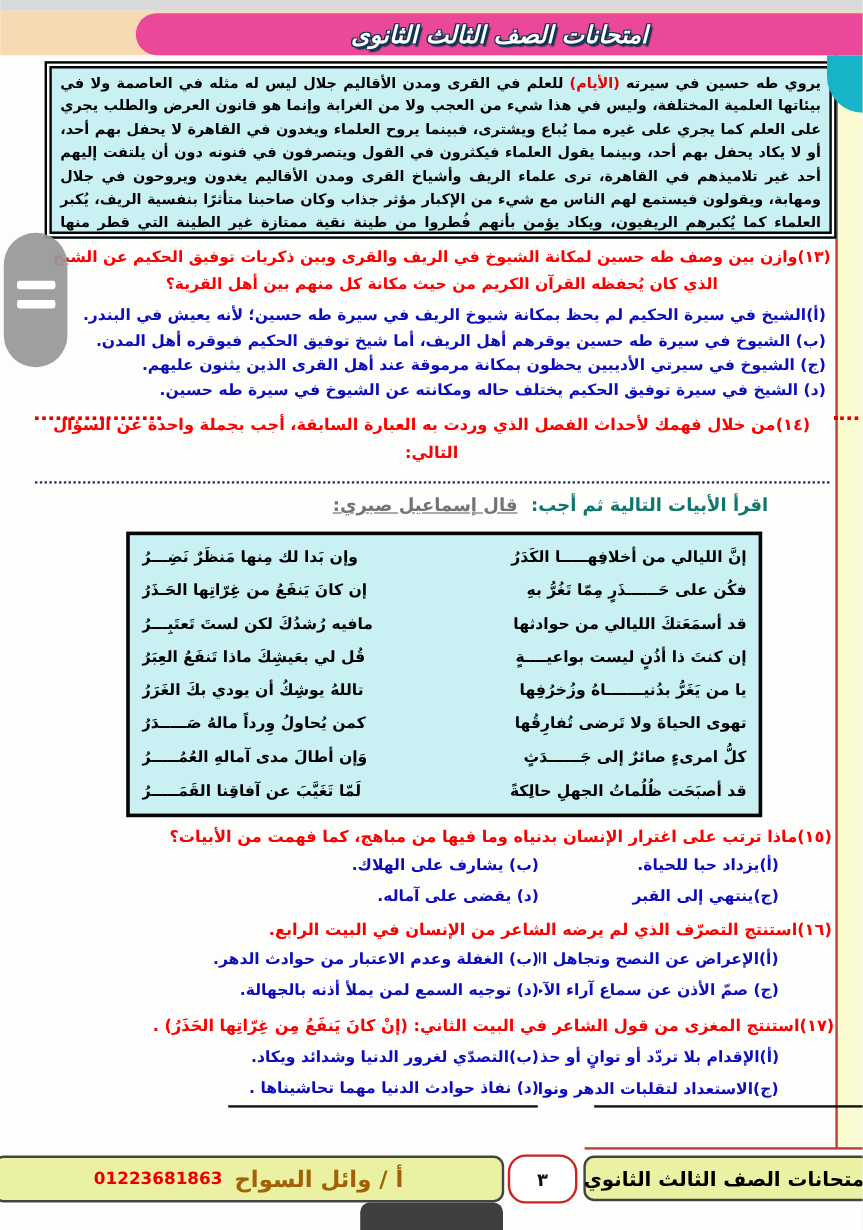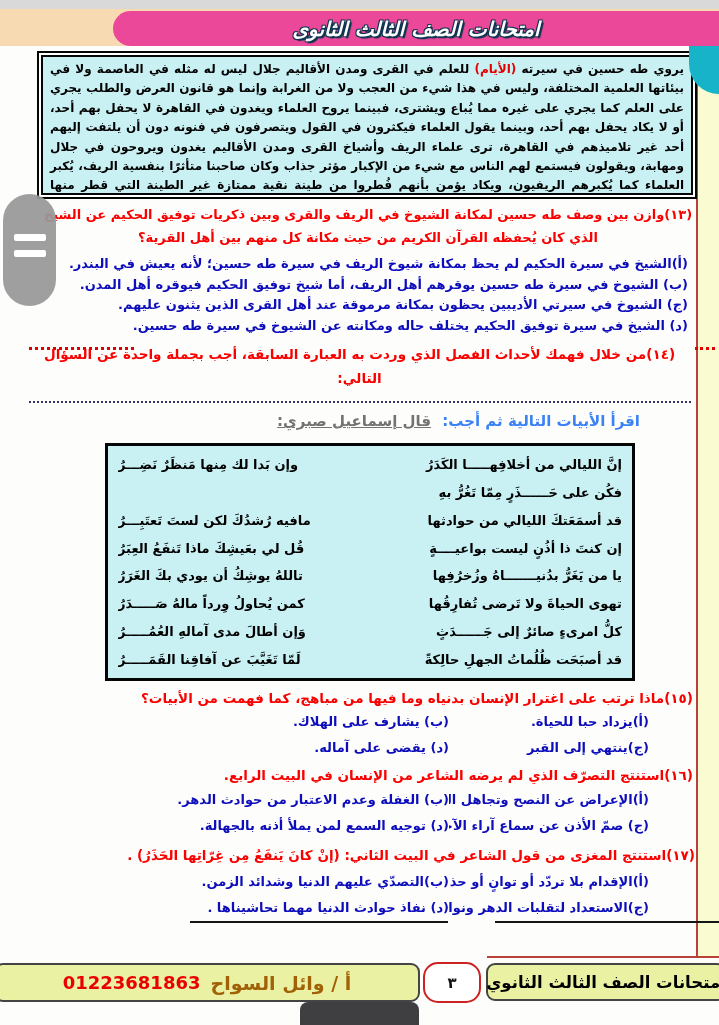--- a/index.html
+++ b/index.html
@@ -30,21 +30,21 @@
   .q13-options{position:absolute;top:254px;right:31px;width:650px;z-index:2;}
   .opt-line{color:#0d0dbb;font-weight:bold;font-size:13px;line-height:20.5px;white-space:nowrap;overflow:hidden;text-align:right;}
 
   .red-dots-l{position:absolute;top:347px;right:585px;width:105px;border-top:3px dotted #e00000;z-index:1;}
   .red-dots-r{position:absolute;top:347px;right:4px;width:20px;border-top:3px dotted #e00000;z-index:1;}
   .q14-block{top:342px;right:0;width:719px;font-size:13.5px;line-height:24px;text-align:center;height:50px;overflow:hidden;padding:0 21px;}
 
   .answer-dots{position:absolute;top:401px;right:28px;width:662px;border-top:2.5px dotted #333366;z-index:2;}
 
   .poem-intro{position:absolute;top:412px;right:79px;font-weight:bold;font-size:15px;white-space:nowrap;z-index:2;}
-  .poem-intro .read{color:#3b82f6;}
+  .poem-intro .read{color:#0f766e;}
   .poem-intro .poet{color:#737373;text-decoration:underline;margin-right:6px;}
 
   .poem-box{position:absolute;top:443px;right:84px;width:530px;height:238px;background:#c9f1f4;
             border:3px solid #050505;padding:5px 10px;display:flex;flex-direction:column;justify-content:space-around;z-index:2;}
   .verse{display:flex;justify-content:space-between;direction:rtl;}
   .verse .hemi{font-size:13px;font-weight:bold;color:#000;white-space:nowrap;overflow:hidden;line-height:27px;}
   .verse .first{width:50%;text-align:right;}
   .verse .second{width:48%;text-align:left;direction:rtl;}
 
   .q15-header{top:688px;right:26px;width:660px;font-size:13.5px;line-height:21px;text-align:right;white-space:nowrap;overflow:hidden;}
@@ -58,21 +58,21 @@
   .opt-grid .opt-line{line-height:20px;}
 
   .black-line-a{position:absolute;top:921px;left:190px;width:258px;height:2px;background:#151515;z-index:2;}
   .black-line-b{position:absolute;top:921px;left:495px;width:224px;height:2px;background:#151515;z-index:2;}
   .red-line-footer{position:absolute;top:956px;left:487px;width:232px;height:2px;background:#b9413b;z-index:2;}
 
   
   .footer-left-box{position:absolute;top:963px;left:-6px;width:426px;height:39px;background:#ebf1a3;
                    border:2px solid #444;border-radius:9px;display:flex;align-items:center;justify-content:center;gap:10px;direction:rtl;z-index:4;}
   .teacher-name{color:#a16207;font-weight:bold;font-size:19px;white-space:nowrap;}
-  .teacher-phone{color:#e90000;font-weight:bold;font-size:18px;direction:ltr;white-space:nowrap;}
+  .teacher-phone{color:#e90000;font-weight:bold;font-size:14px;direction:ltr;white-space:nowrap;}
   .page-badge{position:absolute;top:962px;left:423px;width:58px;height:41px;background:#ffffff;border:2.5px solid #cc2222;
               border-radius:15px;display:flex;align-items:center;justify-content:center;z-index:5;}
   .page-badge span{font-size:15px;font-weight:bold;color:#111;}
   .footer-right-box{position:absolute;top:963px;left:486px;width:240px;height:38px;background:#ebf1a3;
                     border:2px solid #444;border-radius:9px;display:flex;align-items:center;justify-content:center;z-index:4;}
   .footer-right-box span{color:#000;font-weight:bold;font-size:16.5px;white-space:nowrap;}
   .bottom-gray{position:absolute;top:1002px;left:300px;width:119px;height:23px;background:#3f3f42;border-radius:8px 8px 0 0;z-index:6;}
 
   
   .float-pill{position:absolute;top:194px;left:3px;width:53px;height:112px;background:rgba(152,152,152,.93);
@@ -120,20 +120,21 @@
     <span class="poet">قال إسماعيل صبري:</span>
   </div>
 
   <div class="poem-box">
     <div class="verse">
         <span class="hemi first">إنَّ الليالي من أخلافِهـــــا الكَدَرُ</span>
         <span class="hemi second">وإن بَدا لك مِنها مَنظَرٌ نَضِـــرُ</span>
       </div>
     <div class="verse">
         <span class="hemi first">فكُن على حَــــــذَرٍ مِمّا تَغُرُّ بهِ</span>
+        <span class="hemi second">إن كانَ يَنفَعُ من غِرّاتِها الحَـذَرُ</span>
       </div>
     <div class="verse">
         <span class="hemi first">قد أسمَعَتكَ الليالي من حوادثها</span>
         <span class="hemi second">مافيه رُشدُكَ لكن لستَ تَعتَبِـــرُ</span>
       </div>
     <div class="verse">
         <span class="hemi first">إن كنتَ ذا أذُنٍ ليست بواعيــــةٍ</span>
         <span class="hemi second">قُل لي بعَيشِكَ ماذا تَنفَعُ العِبَرُ</span>
       </div>
     <div class="verse">
@@ -166,21 +167,21 @@
   <div class="opt-grid q16-options">
     <div class="opt-line">(أ)الإعراض عن النصح وتجاهل العيش.</div>
     <div class="opt-line">(ب) الغفلة وعدم الاعتبار من حوادث الدهر.</div>
     <div class="opt-line">(ج) صمّ الأذن عن سماع آراء الآخرين</div>
     <div class="opt-line">(د) توجيه السمع لمن يملأ أذنه بالجهالة.</div>
   </div>
 
   <div class="q-header q17-header">(١٧)استنتج المغزى من قول الشاعر في البيت الثاني: (إنْ كانَ يَنفَعُ مِن غِرّاتِها الحَذَرُ) .</div>
   <div class="opt-grid q17-options">
     <div class="opt-line">(أ)الإقدام بلا تردّد أو توانٍ أو حذر.</div>
-    <div class="opt-line">(ب)التصدّي عليهم الدنيا وشدائد الزمن.</div>
+    <div class="opt-line">(ب)التصدّي لغرور الدنيا وشدائد ويكاد.</div>
     <div class="opt-line">(ج)الاستعداد لتقلبات الدهر ونوائبه.</div>
     <div class="opt-line">(د) نفاذ حوادث الدنيا مهما تحاشيناها .</div>
   </div>
 
   <div class="black-line-a"></div>
   <div class="black-line-b"></div>
   <div class="red-line-footer"></div>
 
   <div class="footer-left-box">
     <span class="teacher-name">أ / وائل السواح</span>

